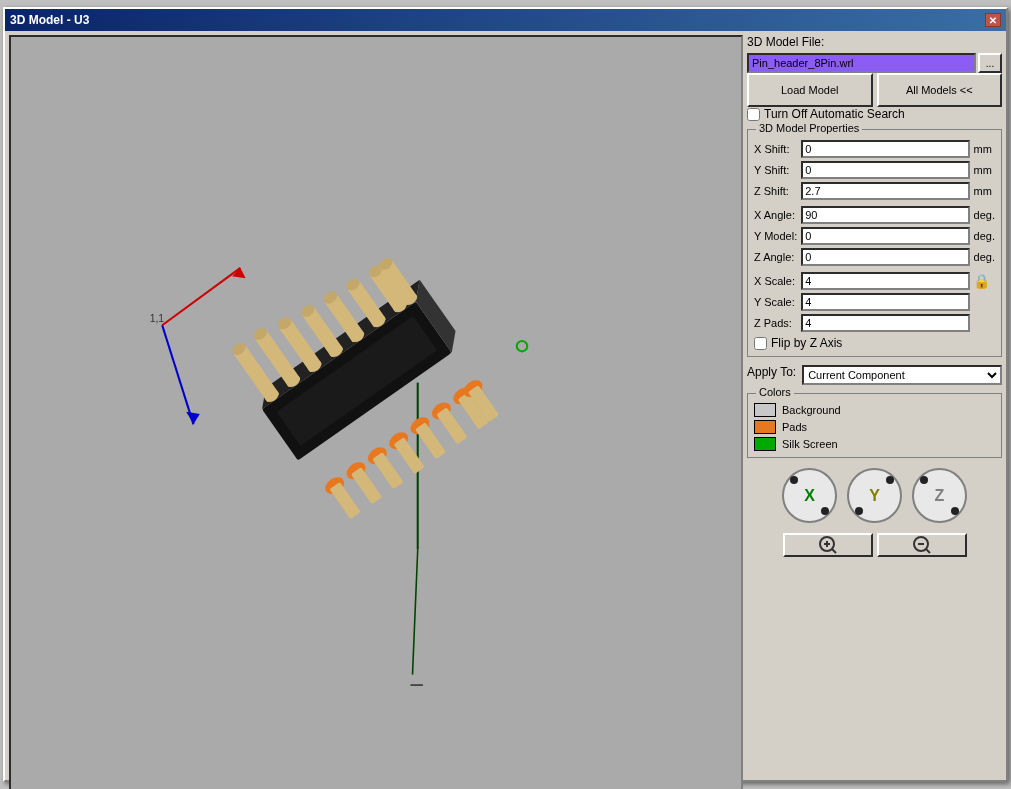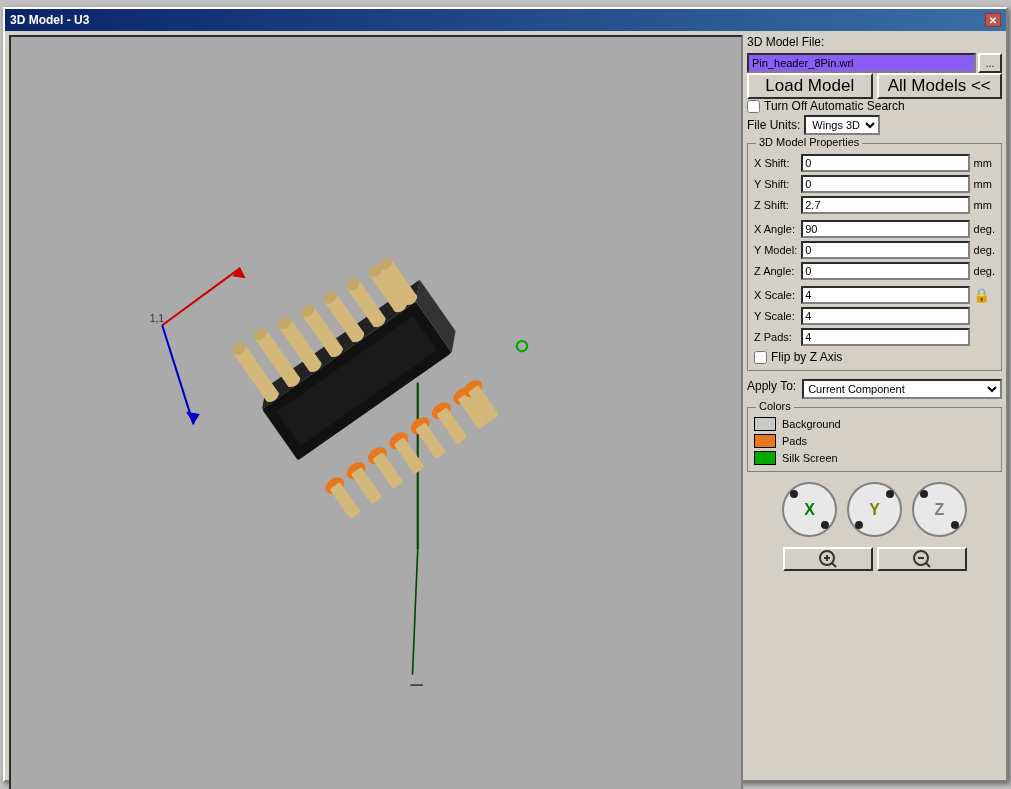--- a/index.html
+++ b/index.html
@@ -106,26 +106,26 @@
       border: 2px outset #ffffff;
       border-right-color: #808080;
       border-bottom-color: #808080;
       font-size: 10px;
       cursor: pointer;
       display: flex;
       align-items: center;
       justify-content: center;
     }
     .btn {
-      height: 26px;
+      height: 34px;
       background: #d4d0c8;
       border: 2px outset #ffffff;
       border-right-color: #808080;
       border-bottom-color: #808080;
-      font-size: 17px;
+      font-size: 11px;
       cursor: pointer;
       display: flex;
       align-items: center;
       justify-content: center;
       padding: 4px 6px;
     }
     .model-btn-row {
       display: flex;
       gap: 4px;
     }
@@ -451,30 +451,20 @@
           <div class="browse-btn">...</div>
         </div>
         <div class="model-btn-row">
           <div class="btn">Load Model</div>
           <div class="btn">All Models &lt;&lt;</div>
         </div>
         <div class="checkbox-row">
           <input type="checkbox" style="">
           <span class="label-text">Turn Off Automatic Search</span>
         </div>
-        <div class="file-units-row">
-          <span class="label-text">File Units:</span>
-          <select class="select-control">
-            <option>Wings 3D</option>
-            <option>mm</option>
-            <option>cm</option>
-            <option>inch</option>
-            <option>mil</option>
-          </select>
-        </div>
       </div>
 
       <div class="group-box">
         <span class="group-box-title">3D Model Properties</span>
         <div class="props-grid">
 
           <span class="prop-label">X Shift:</span>
           <input class="prop-input" type="text" value="0" style="">
           <span class="prop-unit">mm</span>
 

